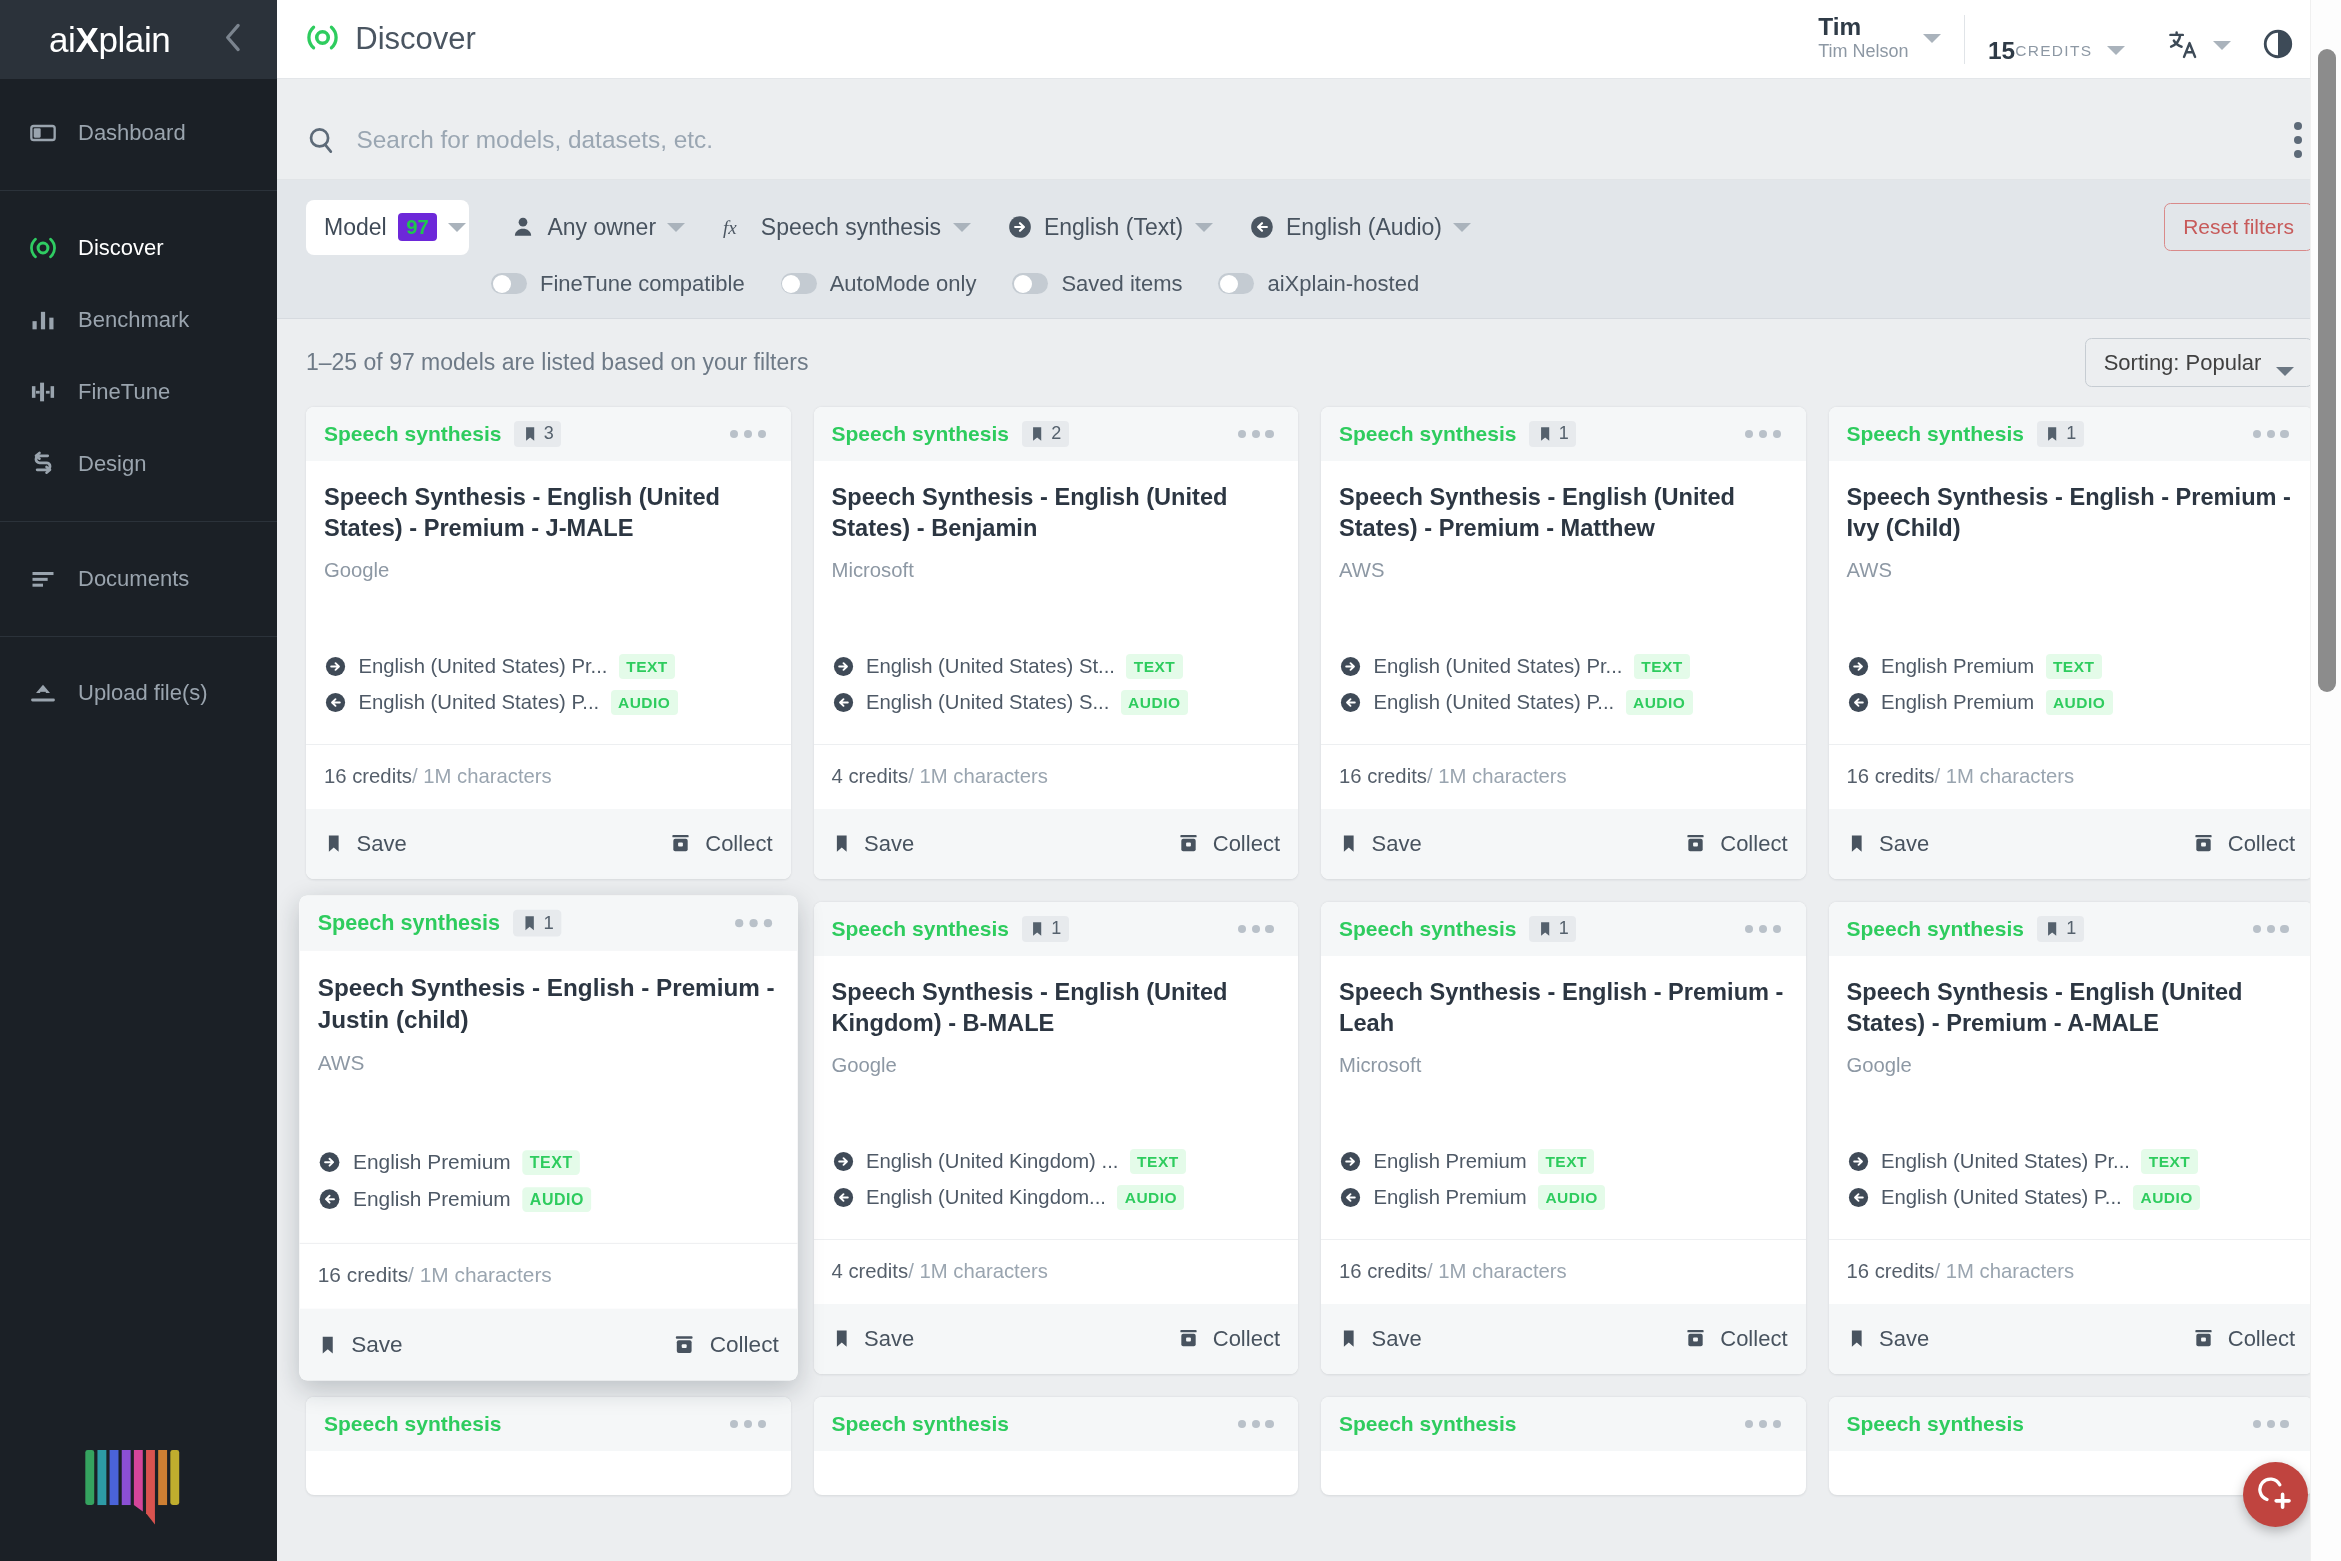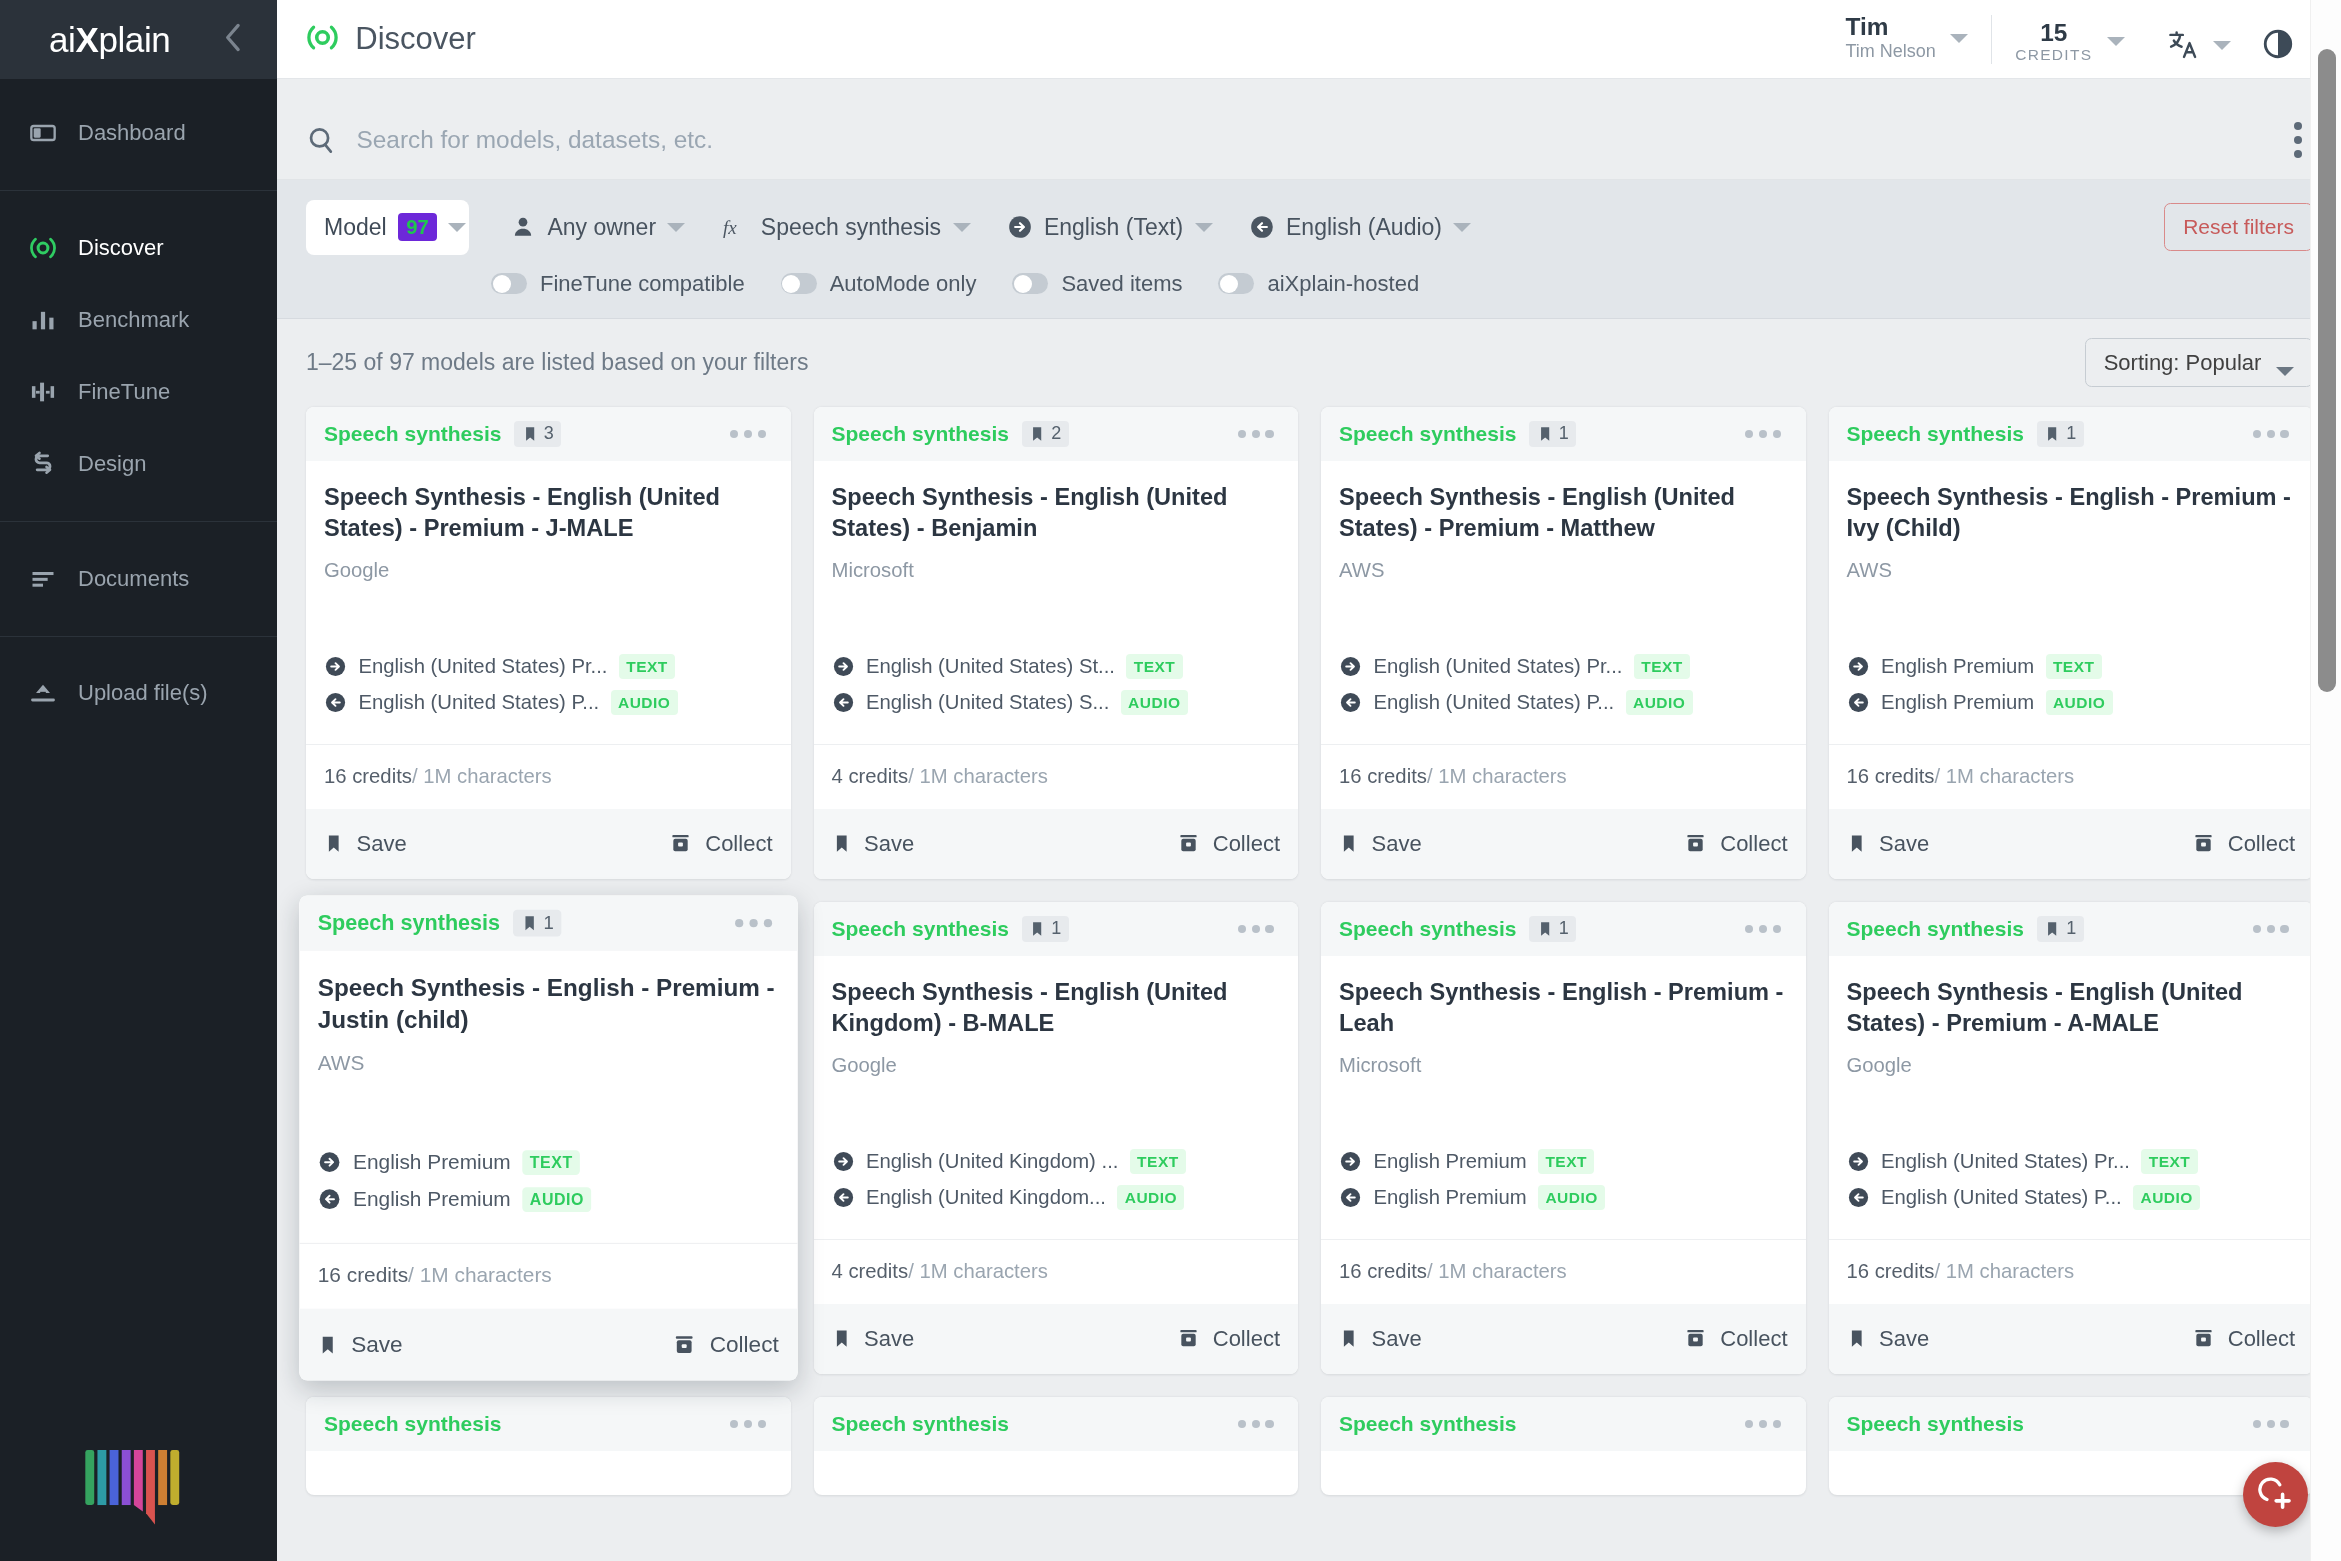--- a/index.html
+++ b/index.html
@@ -61,21 +61,21 @@
   .page-title { font-size: 31px; color: #4a5561; font-weight: 400; }
   .topbar-spacer { flex: 1; }
   .topbar-right { display: flex; align-items: flex-end; gap: 2px; }
   .user-block { display: flex; align-items: center; gap: 14.6px; padding: 0 21px; cursor: pointer; }
   .user-names { display: flex; flex-direction: column; align-items: flex-start; }
   .user-first { font-size: 24.4px; font-weight: 700; color: #2f3b47; line-height: 1.05; }
   .user-full { font-size: 18px; color: #8d98a4; line-height: 1.3; }
   .caret { width: 0; height: 0; border-left: 9px solid transparent; border-right: 9px solid transparent; border-top: 9.8px solid #aab3bc; }
   .vdivider { width: 0.8px; height: 49px; background: #e0e4e8; }
   .credits-block { display: flex; align-items: center; gap: 14.6px; padding: 0 21px; cursor: pointer; }
-  .credits-col { display: flex; flex-direction: column; align-items: center; }
+  .credits-col { display: flex; flex-direction: row; align-items: center; }
   .credits-num { font-size: 24.4px; font-weight: 700; color: #2f3b47; line-height: 1.05; }
   .credits-lbl { font-size: 15.5px; color: #8d98a4; letter-spacing: 1.3px; }
   .lang-block { display: flex; align-items: center; gap: 13px; padding: 0 19.5px; cursor: pointer; }
   .theme-block { padding: 0 18px 0 8.1px; cursor: pointer; }
 
   .searchbar {
     height: 79px; flex: 0 0 79px; background: #eceef0;
     display: flex; align-items: center; padding: 0 29px;
     border-bottom: 0.8px solid #e1e4e7;
     margin-top: 22px;

